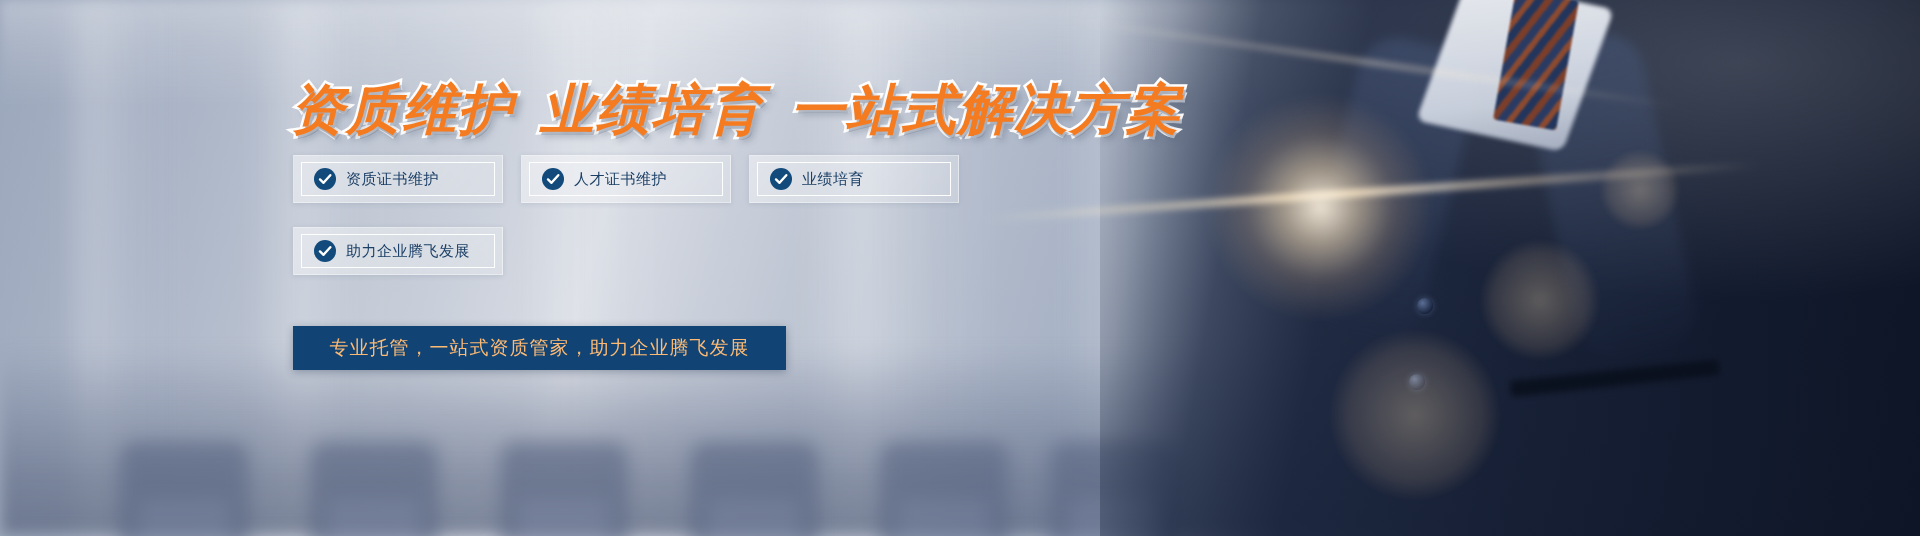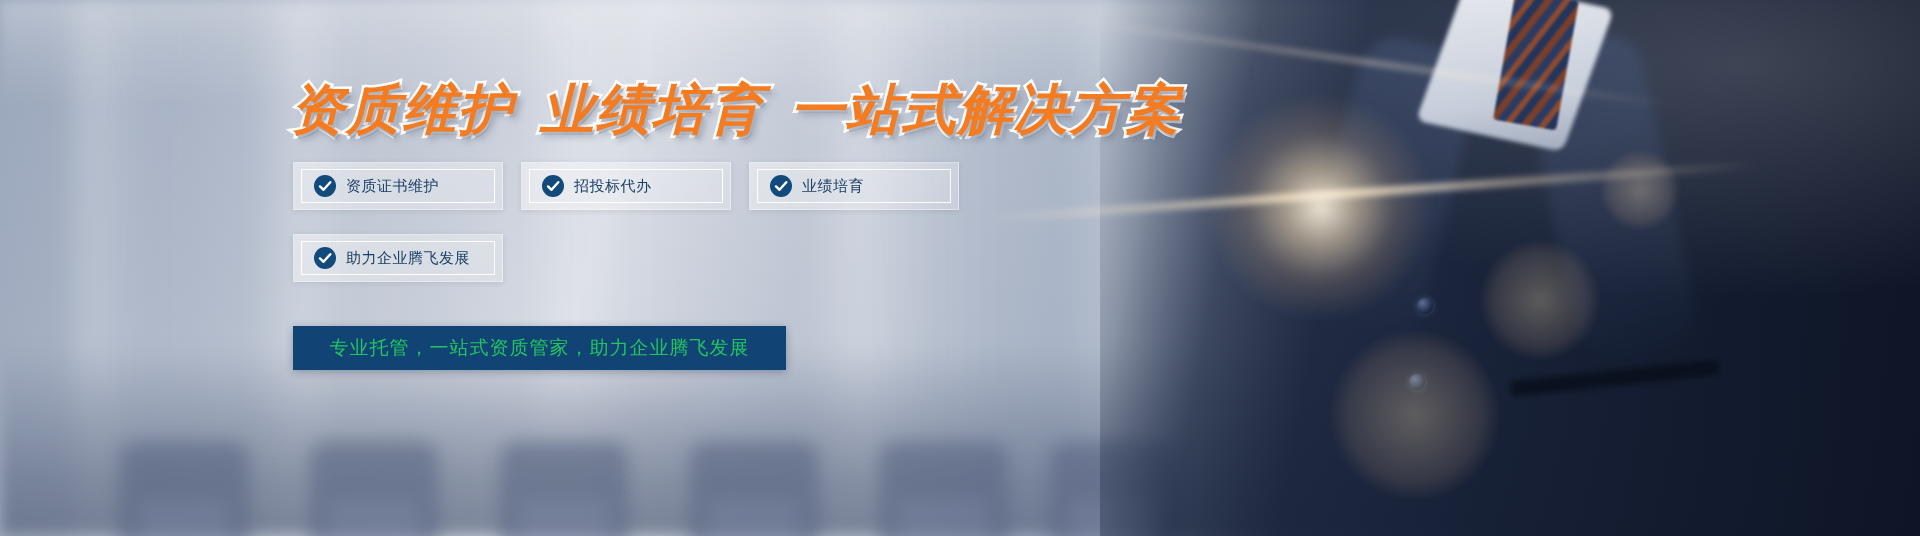--- a/index.html
+++ b/index.html
@@ -195,21 +195,21 @@
       2px 3px 0 rgba(120,130,150,.45),
       4px 5px 6px rgba(80,92,115,.35);
     font-family: "DejaVu Sans", "Liberation Sans", sans-serif;
   }
   .headline .seg { margin-right: 26px; }
   .headline .seg:last-child { margin-right: 0; }
 
   .grid {
     position: absolute;
     left: 293px;
-    top: 162px;
+    top: 155px;
     display: grid;
     grid-template-columns: 210px 210px 210px;
     grid-template-rows: 48px 48px;
     column-gap: 18px;
     row-gap: 24px;
   }
   .cell {
     position: relative;
     background: linear-gradient(135deg, rgba(255,255,255,.46), rgba(255,255,255,.24));
     border: 1px solid rgba(255,255,255,.35);
@@ -245,21 +245,21 @@
     font-family: "DejaVu Sans", "Liberation Sans", sans-serif;
   }
 
   .tagline {
     position: absolute;
     left: 293px;
     top: 326px;
     width: 493px;
     height: 44px;
     background: #114474;
-    color: #22c55e;
+    color: #fdba74;
     display: flex;
     align-items: center;
     justify-content: center;
     font-size: 19px;
     letter-spacing: 1px;
     font-family: "DejaVu Sans", "Liberation Sans", sans-serif;
     box-shadow: 0 2px 8px rgba(10,30,55,.30);
   }
 </style>
 </head>
@@ -319,21 +319,21 @@
 
 
       <div class="cell">
         <div class="cell-inner"></div>
         <span class="check-icon">
           <svg viewBox="0 0 22 22" width="22" height="22">
               <circle cx="11" cy="11" r="11" fill="#114a7b"></circle>
               <path d="M6 11.4 L9.5 14.8 L16.3 7.2" fill="none" stroke="#fff" stroke-width="2.4" stroke-linecap="round" stroke-linejoin="round"></path>
             </svg>
         </span>
-        <span class="cell-label">招投标代办</span>
+        <span class="cell-label">人才证书维护</span>
       </div>
 
       <div class="cell">
         <div class="cell-inner"></div>
         <span class="check-icon">
           <svg viewBox="0 0 22 22" width="22" height="22">
               <circle cx="11" cy="11" r="11" fill="#114a7b"></circle>
               <path d="M6 11.4 L9.5 14.8 L16.3 7.2" fill="none" stroke="#fff" stroke-width="2.4" stroke-linecap="round" stroke-linejoin="round"></path>
             </svg>
         </span>

